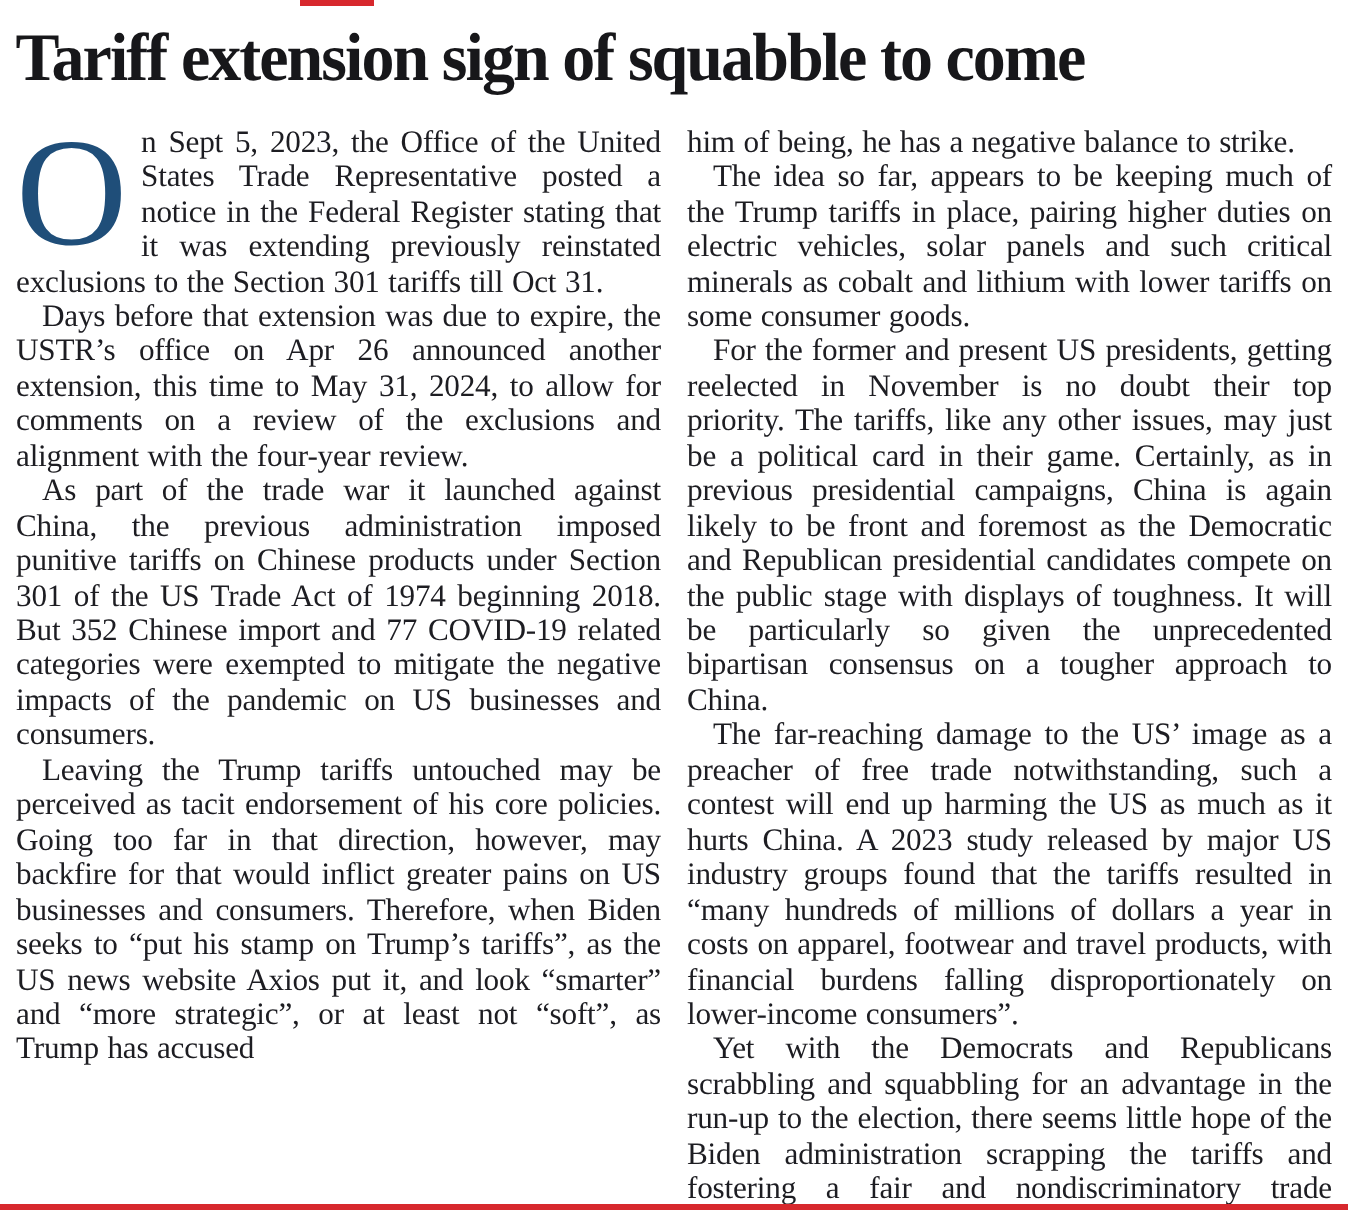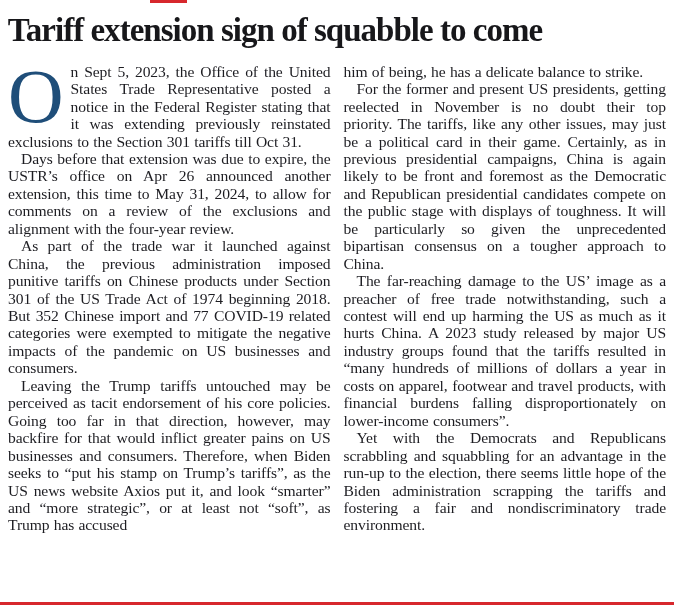--- a/index.html
+++ b/index.html
@@ -87,21 +87,22 @@
   <div class="columns">
 
     <div class="col">
       <p><span class="dropcap">O</span><span>n Sept 5, 2023, the Office of the United States Trade Representative posted a notice in the Federal Register stating that it was extending previously reinstated exclusions to the Section 301 tariffs till Oct 31.</span></p>
       <p class="indent">Days before that extension was due to expire, the USTR’s office on Apr 26 announced another extension, this time to May 31, 2024, to allow for comments on a review of the exclusions and alignment with the four-year review.</p>
       <p class="indent">As part of the trade war it launched against China, the previous administration imposed punitive tariffs on Chinese products under Section 301 of the US Trade Act of 1974 beginning 2018. But 352 Chinese import and 77 COVID-19 related categories were exempted to mitigate the negative impacts of the pandemic on US businesses and consumers.</p>
       <p class="indent">Leaving the Trump tariffs untouched may be perceived as tacit endorsement of his core policies. Going too far in that direction, however, may backfire for that would inflict greater pains on US businesses and consumers. Therefore, when Biden seeks to “put his stamp on Trump’s tariffs”, as the US news website Axios put it, and look “smarter” and “more strategic”, or at least not “soft”, as Trump has accused</p>
     </div>
 
     <div class="col">
-      <p>him of being, he has a delicate balance to strike.</p>
+      <p>him of being, he has a negative balance to strike.</p>
+      <p class="indent">The idea so far, appears to be keeping much of the Trump tariffs in place, pairing higher duties on electric vehicles, solar panels and such critical minerals as cobalt and lithium with lower tariffs on some consumer goods.</p>
       <p class="indent">For the former and present US presidents, getting reelected in November is no doubt their top priority. The tariffs, like any other issues, may just be a political card in their game. Certainly, as in previous presidential campaigns, China is again likely to be front and foremost as the Democratic and Republican presidential candidates compete on the public stage with displays of toughness. It will be particularly so given the unprecedented bipartisan consensus on a tougher approach to China.</p>
       <p class="indent">The far-reaching damage to the US’ image as a preacher of free trade notwithstanding, such a contest will end up harming the US as much as it hurts China. A 2023 study released by major US industry groups found that the tariffs resulted in “many hundreds of millions of dollars a year in costs on apparel, footwear and travel products, with financial burdens falling disproportionately on lower-income consumers”.</p>
       <p class="indent">Yet with the Democrats and Republicans scrabbling and squabbling for an advantage in the run-up to the election, there seems little hope of the Biden administration scrapping the tariffs and fostering a fair and nondiscriminatory trade environment.</p>
     </div>
 
   </div>
 
   <div class="bottom-red-rule"></div>
 
 </div>

